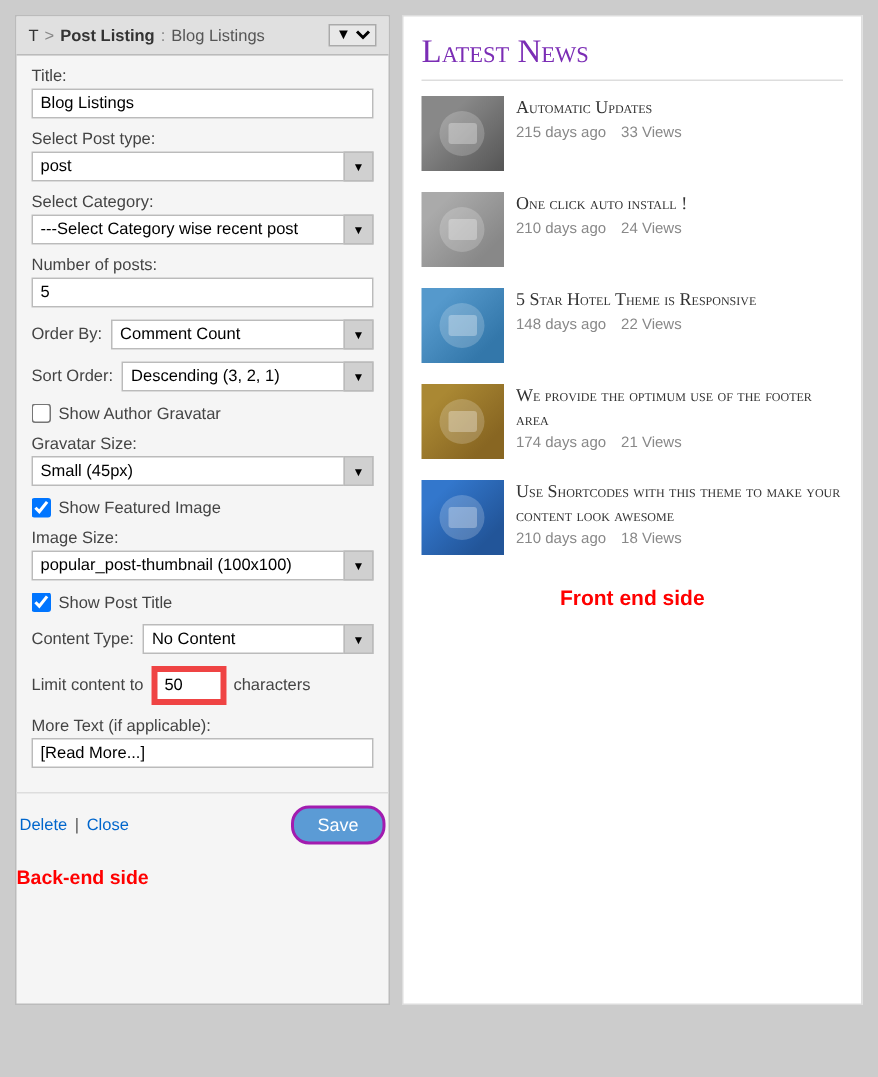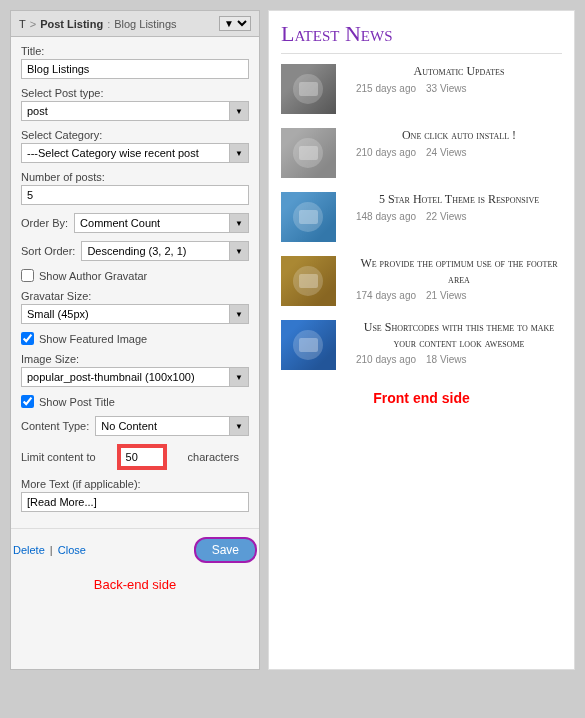--- a/index.html
+++ b/index.html
@@ -124,21 +124,21 @@
     .small-input {
       width: 50px;
       padding: 3px 5px;
       border: 4px solid #ef4444;
       background: white;
       font-size: 11px;
     }
     .limit-row {
       display: flex;
       align-items: center;
-      gap: 21px;
+      gap: 5px;
       margin-bottom: 8px;
       font-size: 11px;
       color: #444;
     }
     .left-footer {
       padding: 8px 2px;
       display: flex;
       align-items: center;
       justify-content: space-between;
       border-top: 1px solid #ddd;
@@ -154,23 +154,23 @@
     .save-btn {
       background: #5b9bd5;
       color: white;
       border: 2px solid #a21caf;
       padding: 4px 16px;
       font-size: 12px;
       cursor: pointer;
       border-radius: 12px;
     }
     .back-end-label {
-      text-align: center;
+      text-align: left;
       color: red;
-      font-weight: normal;
+      font-weight: bold;
       font-size: 13px;
       padding: 6px 0 8px;
     }
 
     
     .right-panel {
       flex: 1;
       background: white;
       border: 1px solid #ddd;
       padding: 10px 12px;
@@ -180,24 +180,23 @@
       font-family: Georgia, serif;
       font-size: 22px;
       color: #7b2db5;
       border-bottom: 1px solid #ddd;
       padding-bottom: 6px;
       margin-bottom: 10px;
       font-variant: small-caps;
     }
     .news-item {
       display: flex;
-      gap: 20px;
+      gap: 8px;
       margin-bottom: 14px;
       align-items: flex-start;
-      text-align: center;
     }
     .news-thumb {
       width: 55px;
       height: 50px;
       flex-shrink: 0;
       overflow: hidden;
       background: #888;
     }
     .news-content { flex: 1; }
     .news-title {

